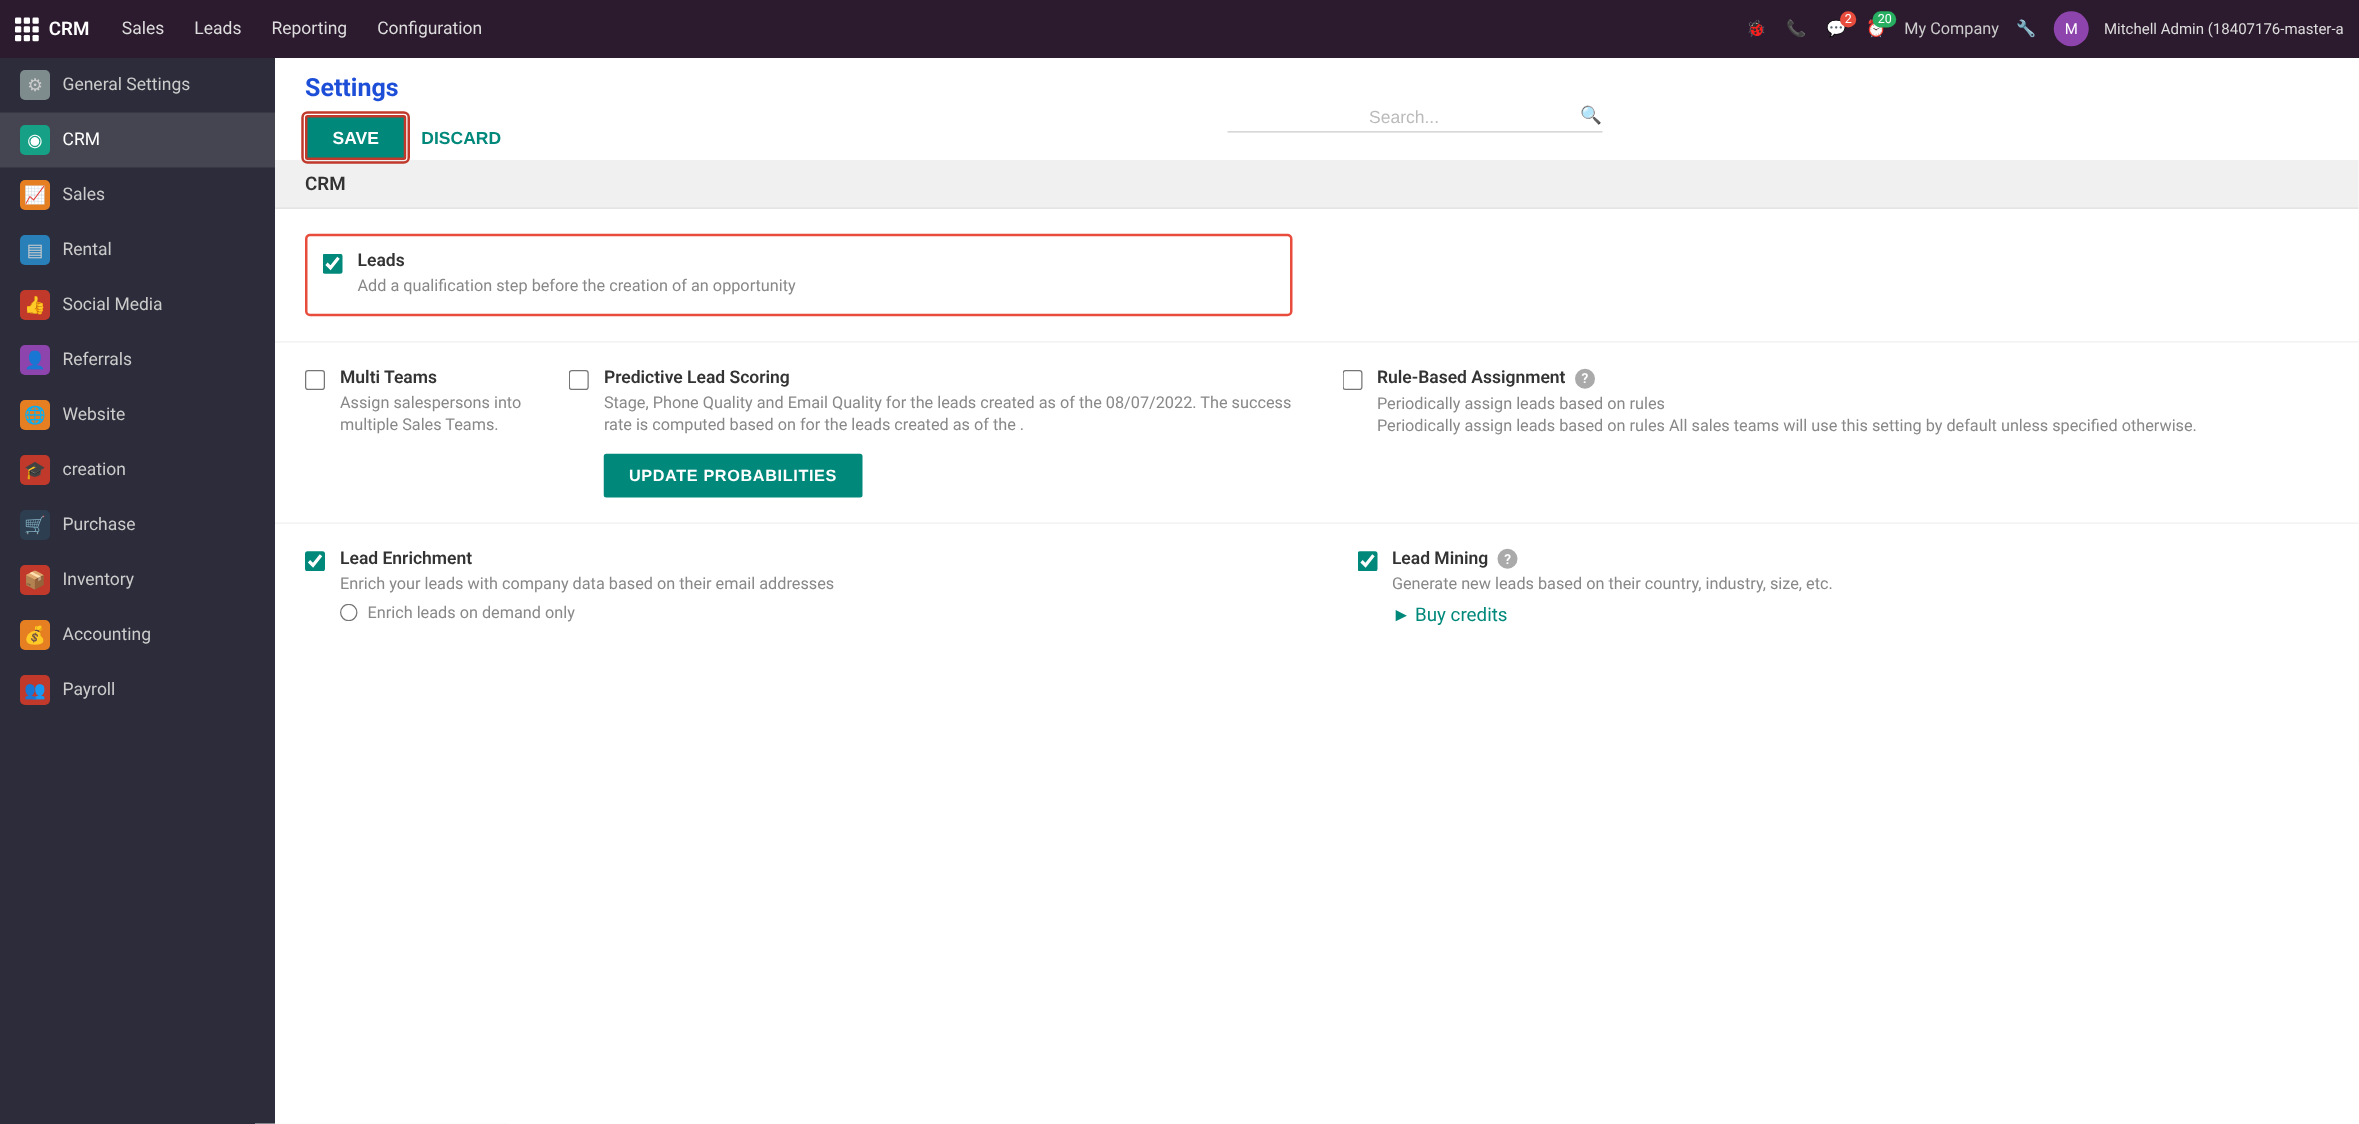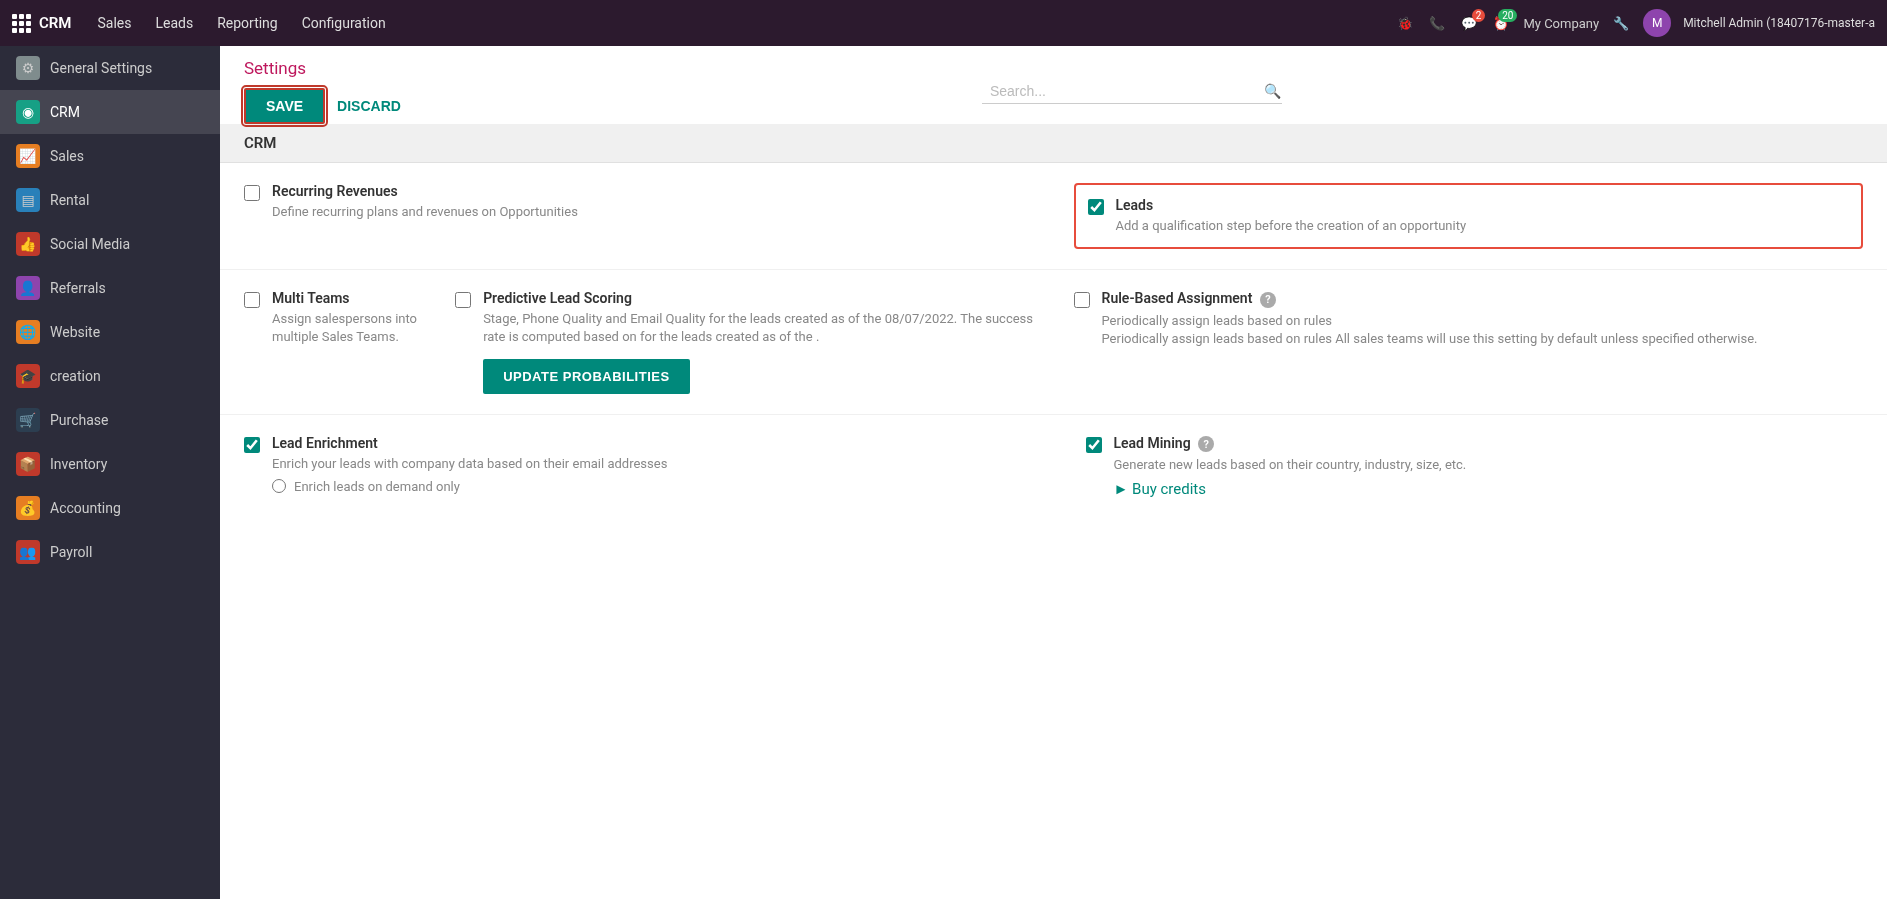--- a/index.html
+++ b/index.html
@@ -126,23 +126,23 @@
     .icon-accounting { background: #e67e22; }
     .icon-payroll { background: #c0392b; }
 
     
     .main-content {
       flex: 1;
       overflow-y: auto;
       background: #fff;
     }
     .settings-title {
-      font-size: 17px;
-      font-weight: 400;
-      color: #be185d;
+      font-size: 20px;
+      font-weight: 700;
+      color: #1d4ed8;
     }
     .settings-actions {
       display: flex;
       align-items: center;
       gap: 12px;
     }
     .btn-save {
       background: #00897b;
       color: #fff;
       border: 2px solid #c0392b;
@@ -280,20 +280,21 @@
       align-items: center;
     }
     .search-input-wrapper input {
       border: none;
       outline: none;
       font-size: 14px;
       color: #666;
       width: 100%;
       padding: 4px 8px;
       background: transparent;
+      text-align: center;
     }
     .search-input-wrapper input::placeholder { color: #bbb; }
   </style>
 </head>
 <body>
 
 <nav class="navbar">
   <div class="navbar-brand">
     <div class="grid-icon">
       <span></span>
@@ -402,29 +403,20 @@
         </div>
       </div>
     </div>
 
     <div class="settings-body">
 
       <div class="section-heading">CRM</div>
 
       <div class="settings-grid">
 
-        <div class="setting-item">
-          <div class="setting-checkbox">
-            <input type="checkbox" id="recurring-revenues" style="">
-          </div>
-          <div class="setting-text">
-            <h4>Recurring Revenues</h4>
-            <p>Define recurring plans and revenues on Opportunities</p>
-          </div>
-        </div>
 
         <div class="setting-item">
           <div style="border: 2px solid #e74c3c; border-radius: 4px; padding: 12px; display:flex; gap:12px; width:100%;">
             <div class="setting-checkbox">
               <input type="checkbox" id="leads" checked="" style="">
             </div>
             <div class="setting-text">
               <h4>Leads</h4>
               <p>Add a qualification step before the creation of an opportunity</p>
             </div>

